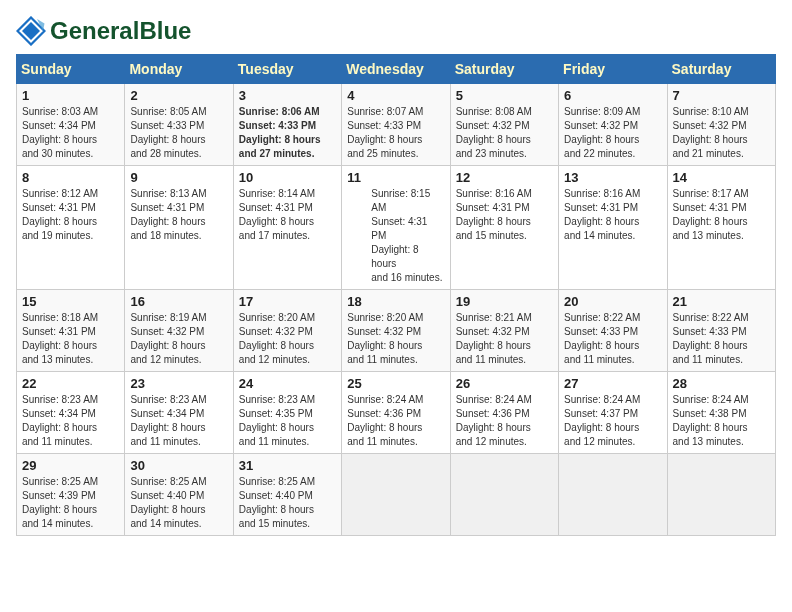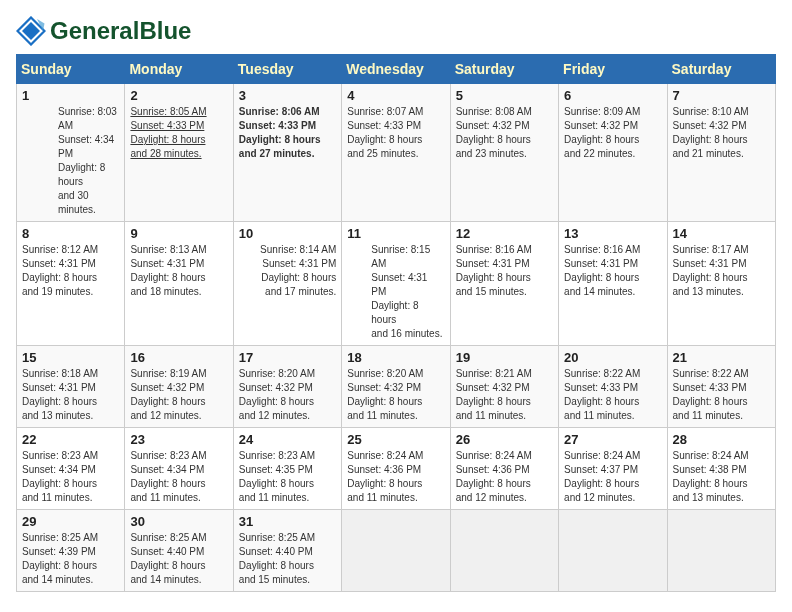--- a/index.html
+++ b/index.html
@@ -117,28 +117,28 @@
         <th>Wednesday</th>
         <th>Saturday</th>
         <th>Friday</th>
         <th>Saturday</th>
       </tr>
   </thead>
   <tbody id="calendar-body">
   <tr>
         <td>
           <span class="day-num">1</span>
-          <div class="day-info" style="white-space: pre-line; margin-left: 36px;">Sunrise: 8:03 AM
+          <div class="day-info" style="white-space: pre-line;">Sunrise: 8:03 AM
 Sunset: 4:34 PM
 Daylight: 8 hours
 and 30 minutes.</div>
         </td>
         <td>
           <span class="day-num">2</span>
-          <div class="day-info" style="white-space: pre-line; text-decoration: underline;">Sunrise: 8:05 AM
+          <div class="day-info" style="white-space: pre-line;">Sunrise: 8:05 AM
 Sunset: 4:33 PM
 Daylight: 8 hours
 and 28 minutes.</div>
         </td>
         <td>
           <span class="day-num">3</span>
           <div class="day-info" style="white-space: pre-line; font-weight: bold;">Sunrise: 8:06 AM
 Sunset: 4:33 PM
 Daylight: 8 hours
 and 27 minutes.</div>
@@ -182,21 +182,21 @@
         </td>
         <td>
           <span class="day-num">9</span>
           <div class="day-info" style="white-space: pre-line;">Sunrise: 8:13 AM
 Sunset: 4:31 PM
 Daylight: 8 hours
 and 18 minutes.</div>
         </td>
         <td>
           <span class="day-num">10</span>
-          <div class="day-info" style="white-space: pre-line; text-align: right;">Sunrise: 8:14 AM
+          <div class="day-info" style="white-space: pre-line;">Sunrise: 8:14 AM
 Sunset: 4:31 PM
 Daylight: 8 hours
 and 17 minutes.</div>
         </td>
         <td>
           <span class="day-num">11</span>
           <div class="day-info" style="white-space: pre-line; margin-left: 24px;">Sunrise: 8:15 AM
 Sunset: 4:31 PM
 Daylight: 8 hours
 and 16 minutes.</div>

